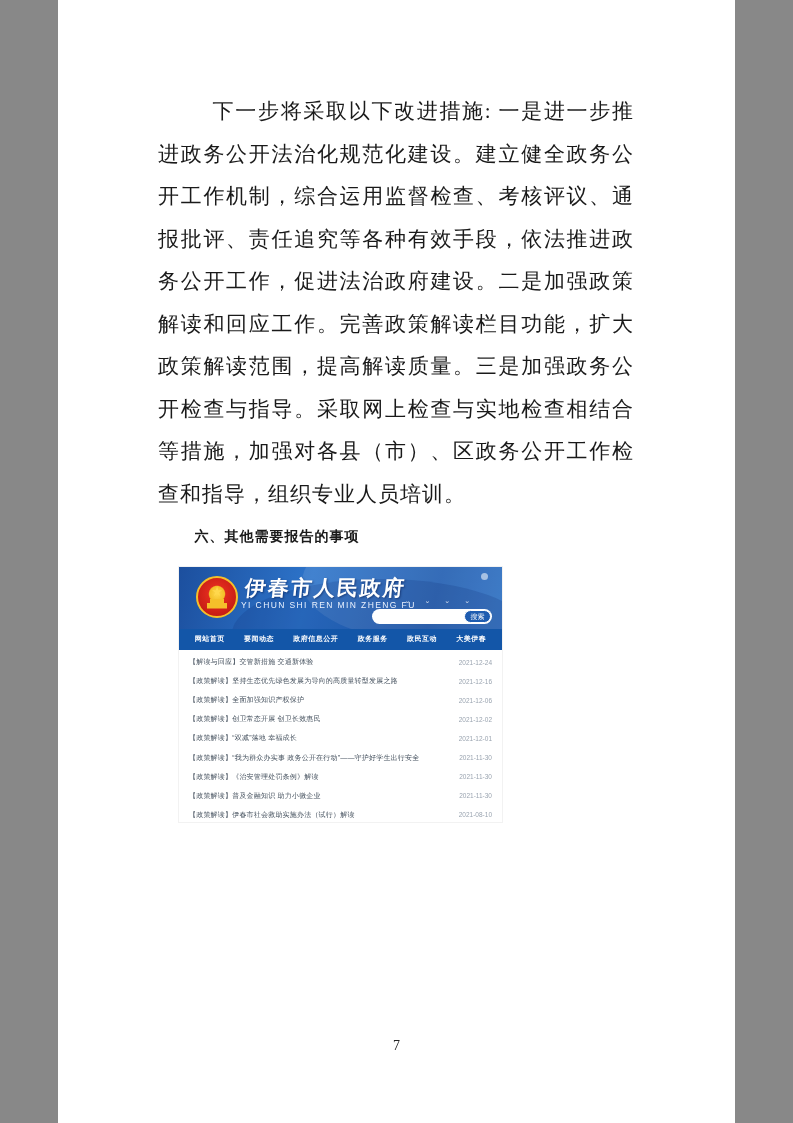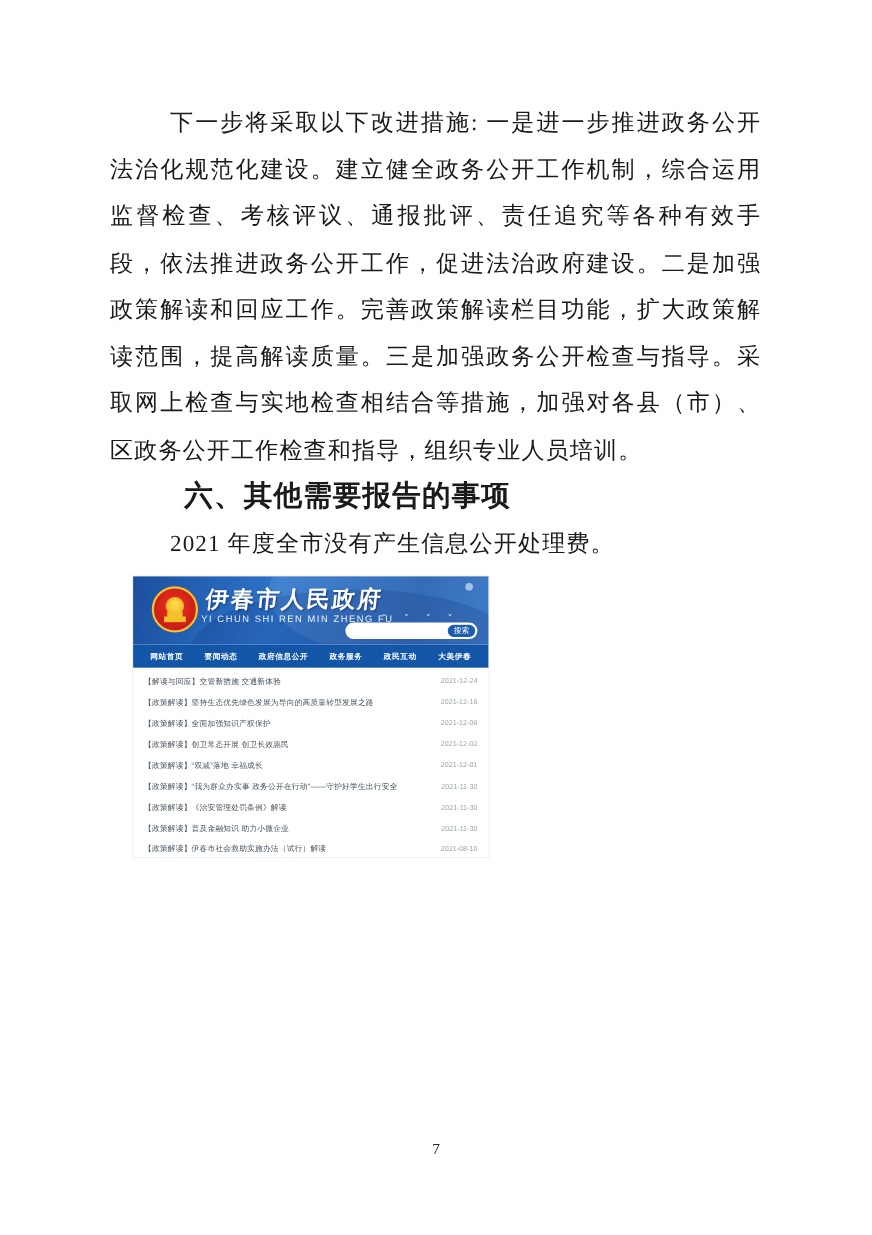--- a/index.html
+++ b/index.html
@@ -1,42 +1,42 @@
 <!DOCTYPE html>
 <html><head>
 <meta charset="utf-8">
 <style>
   html,body{margin:0;padding:0;background:#888;}
   .page{
     position:relative;
-    width:793px;height:1123px;
+    width:677px;height:1123px;
     margin:0 auto;
     background:#ffffff;
     overflow:hidden;
     font-family:"Liberation Serif","DejaVu Serif",serif;
     color:#1a1a1a;
   }
   .content{
     position:absolute;
     left:100px;right:101px;top:90px;
   }
   p.body{
     margin:0;
     font-size:21px;
     line-height:42.5px;
     text-align:justify;
     letter-spacing:1px;
   }
   p.indent{text-indent:2.6em;}
   h3.sec{
     margin:0;
-    font-size:26px;
+    font-size:14px;
     line-height:42.5px;
     font-weight:bold;
-    font-family:Liberation Serif, serif;
+    font-family:Liberation Sans, sans-serif;
     text-indent:2.6em;
     letter-spacing:1px;
   }
   
   .shot{
     float:left;
     width:323px;height:255px;
     margin:9px 12px 0 21px;
     background:#fff;
     position:relative;
@@ -143,21 +143,20 @@
 </head>
 <body>
 
 <div class="page">
   <div class="content">
 
     <p class="body indent">下一步将采取以下改进措施: 一是进一步推进政务公开法治化规范化建设。建立健全政务公开工作机制，综合运用监督检查、考核评议、通报批评、责任追究等各种有效手段，依法推进政务公开工作，促进法治政府建设。二是加强政策解读和回应工作。完善政策解读栏目功能，扩大政策解读范围，提高解读质量。三是加强政务公开检查与指导。采取网上检查与实地检查相结合等措施，加强对各县（市）、区政务公开工作检查和指导，组织专业人员培训。</p>
 
     <h3 class="sec">六、其他需要报告的事项</h3>
 
-    <p class="body indent">2021 年度全市没有产生信息公开处理费。</p>
 
 
     <div class="shot">
       <div class="shot-header">
         <div class="wave1"></div>
         <div class="wave2"></div>
         <div class="dot"></div>
         <div class="emblem">
           <div class="star">★</div>
           <div class="gate"></div>

